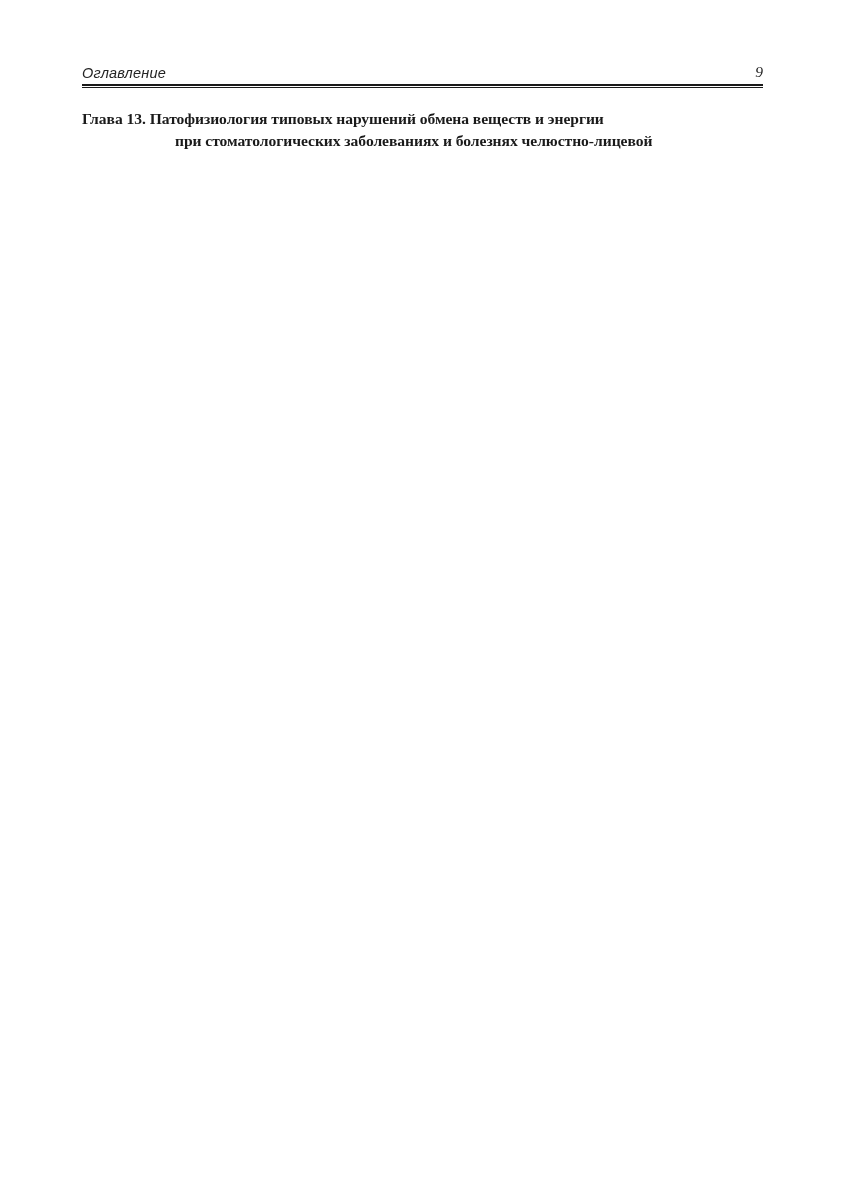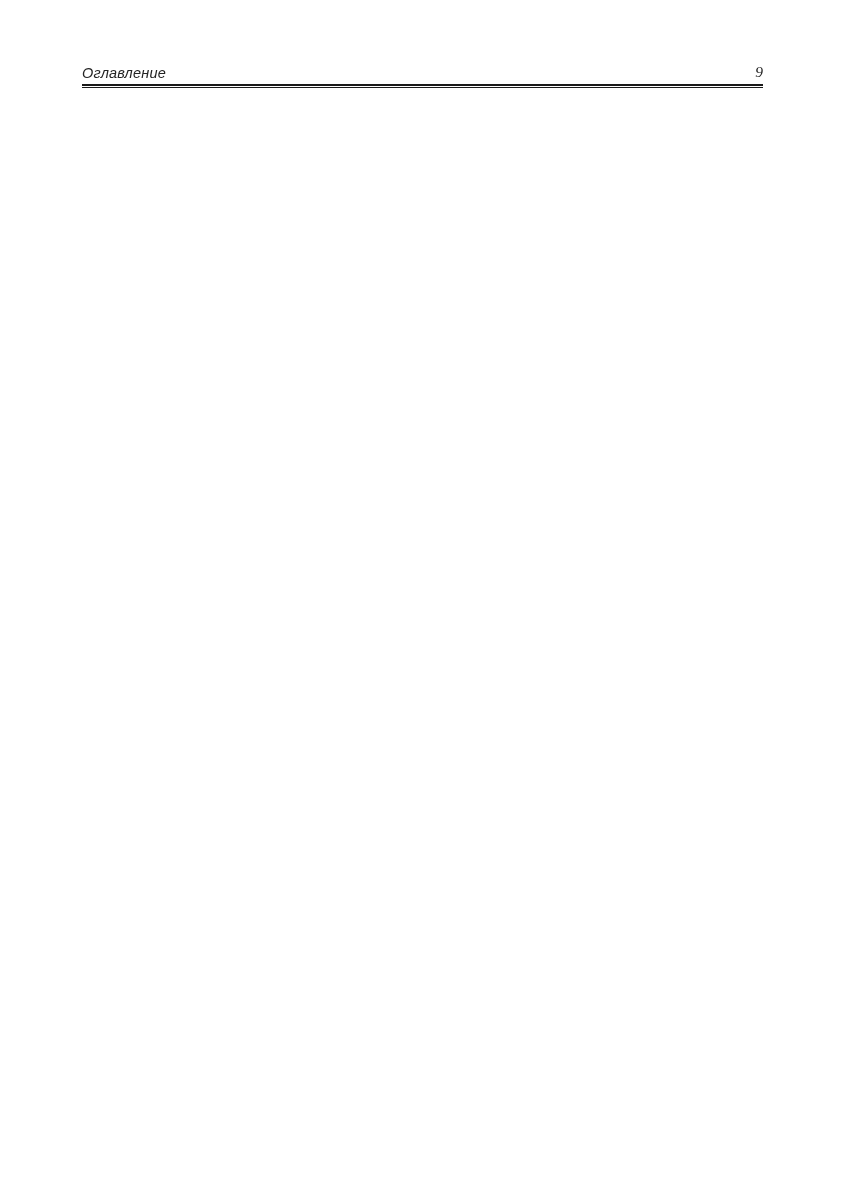--- a/index.html
+++ b/index.html
@@ -117,20 +117,22 @@
   </div>
 
   <div class="rule-double">
     <div class="r1"></div>
     <div class="r2"></div>
   </div>
 
   <div class="toc">
 
     <div class="chapter-title">
+      <span>Глава 13. Патофизиология типовых нарушений обмена веществ и энергии</span>
+      <span class="cont">при стоматологических заболеваниях и болезнях челюстно-лицевой</span>
     </div>
 
     <div class="row lvl-authors open">
 
       <span class="page"></span>
     </div>
 
   </div>
 </div>
 

